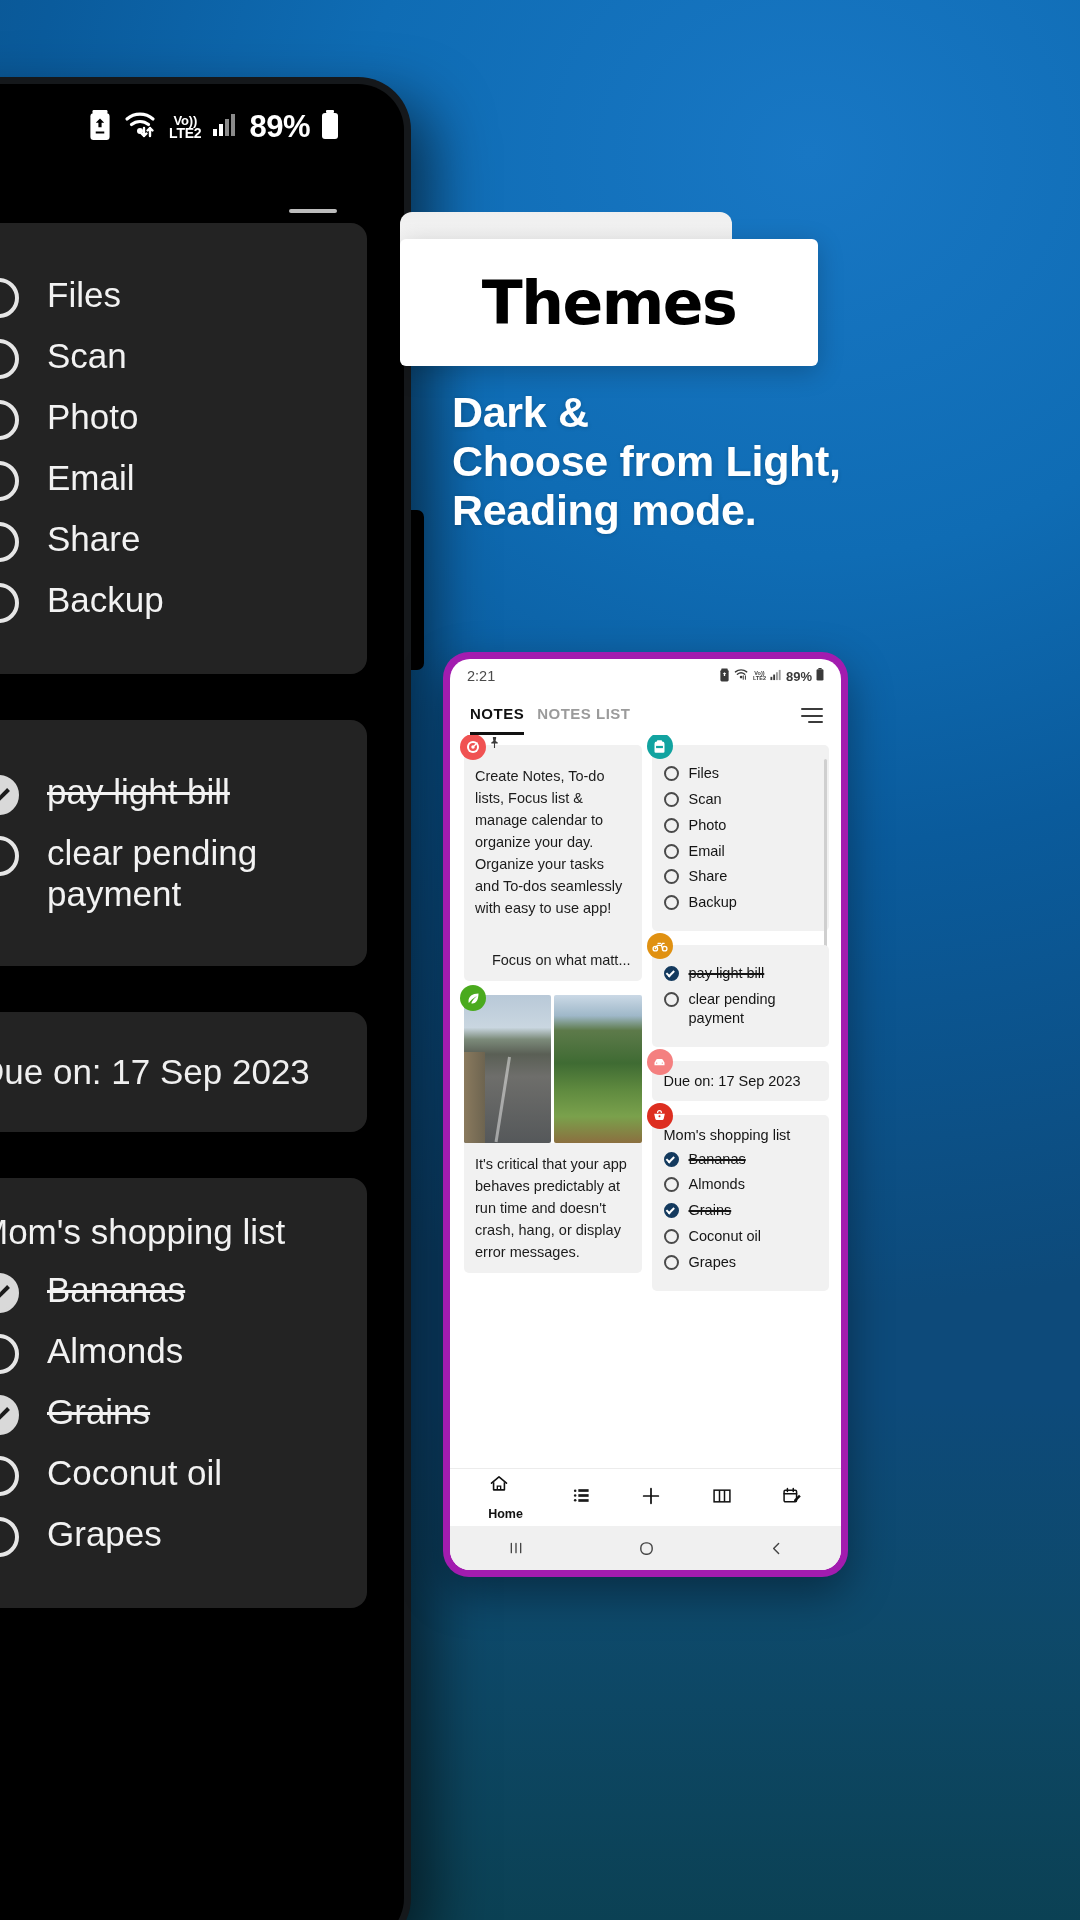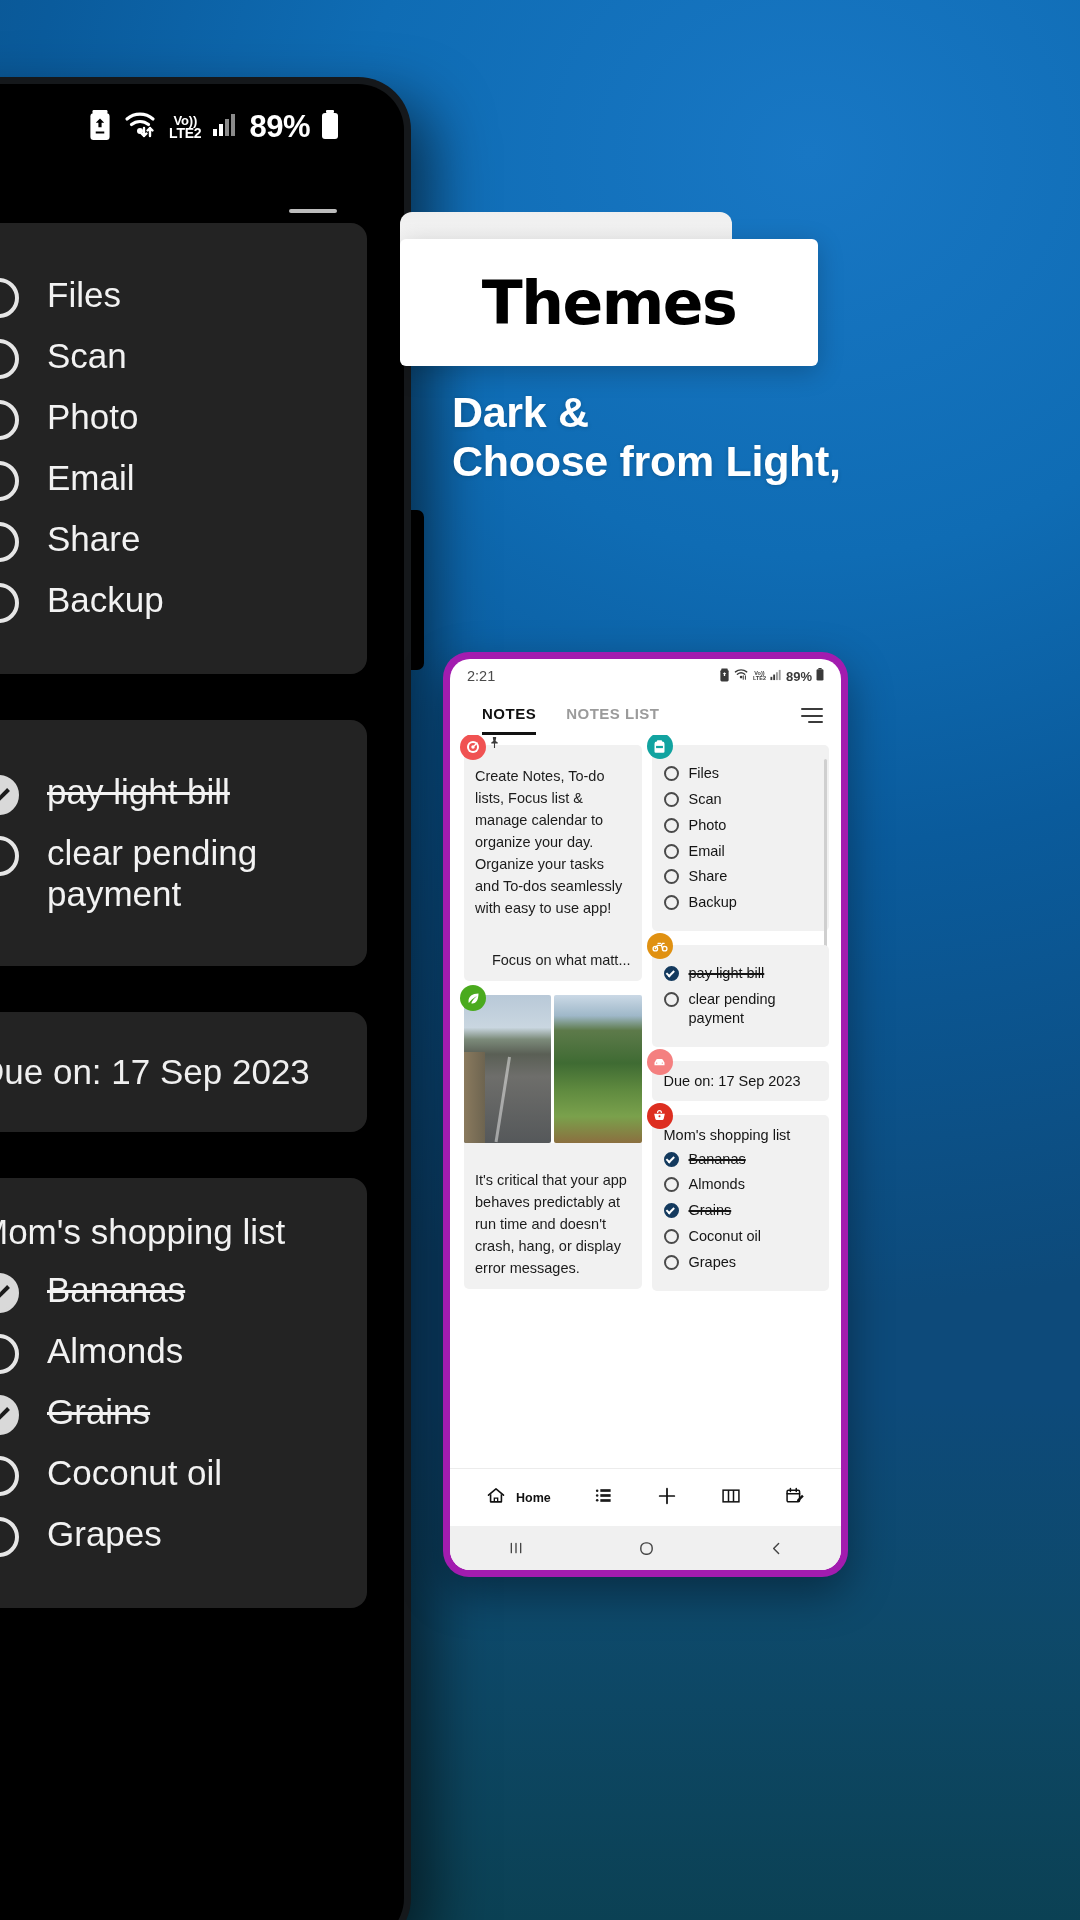--- a/index.html
+++ b/index.html
@@ -152,24 +152,23 @@
     display:flex; align-items:center; justify-content:space-between;
     padding:0 17px;
     font-size:14.5px; color:#4a4a4a;
   }
   .pr-status-right{ display:flex; align-items:center; gap:4px; color:#3a3a3a; }
   .pr-pct{ font-size:13px; font-weight:600; }
   .volte-sm{ display:flex; flex-direction:column; align-items:center; line-height:.85; font-size:5.5px; font-weight:700; }
 
   .pr-tabs{
     flex:none;
-    display:flex; align-items:flex-end; gap:30px;
+    display:flex; align-items:flex-end; gap:13px;
     padding:12px 20px 0 20px;
     position:relative;
-    margin-left:12px;
   }
   .pr-tab{
     font-size:15px; font-weight:700; letter-spacing:.5px;
     color:#9b9b9b; padding-bottom:10px;
     border-bottom:3px solid transparent;
     cursor:pointer;
   }
   .pr-tab.active{ color:#111; border-bottom-color:#111; }
   .pr-menu{
     position:absolute; right:18px; bottom:12px;
@@ -263,21 +262,21 @@
     width:3px; height:230px; border-radius:2px; background:#cfcfcf;
   }
 
   .pr-bottomnav{
     flex:none; height:58px;
     border-top:1px solid #ececec;
     background:#fff;
     display:flex; align-items:center; justify-content:space-around;
     padding:0 14px;
   }
-  .bn{ display:flex; flex-direction:row; align-items:center; gap:9px; cursor:pointer; }
+  .bn{ display:flex; flex-direction:column; align-items:flex-start; gap:9px; cursor:pointer; }
   .bn-lbl{ font-size:12.5px; font-weight:700; color:#111; }
 
   .pr-sysnav{
     flex:none; height:44px;
     background:#f0f0f0;
     display:flex; align-items:center; justify-content:space-around;
     color:#444;
   }
   .sysnav-item{ cursor:pointer; display:flex; align-items:center; justify-content:center; }
 
@@ -427,20 +426,21 @@
   </div>
 </div>
 
 <div class="paper-back"></div>
 <div class="title-card">
   <h1>Themes</h1>
 </div>
 <div class="subhead">
   <div>Dark &amp;</div>
   <div>Choose from Light,</div>
+  <div>Reading mode.</div>
 </div>
 
 <div class="phone-right">
   <div class="pr-screen">
 
     <div class="pr-status">
       <span>2:21</span>
       <span class="pr-status-right">
         <span>
           <svg width="11" height="14" viewBox="0 0 24 30">
@@ -515,21 +515,21 @@
           <div class="nc-badge" style="background:#4aaa1e;left:-4px;top:-10px">
             <svg width="15" height="15" viewBox="0 0 24 24">
                 <path d="M20 4C10 4 4 9 4 16c0 2 .7 3.3.7 3.3S9 12 18 8c0 0-6 4-9.6 11.5C13 21 20 18 20 4z" fill="#fff"></path>
               </svg>
           </div>
           <div class="nc-imgs">
             <div class="nc-img img-road"></div>
             <div class="nc-img img-hills"></div>
           </div>
           <div style="background:#f1f1f1;padding:10px 11px;border-radius:0 0 5px 5px">
-            <div class="nc-text" style="margin-top:16px">It's critical that your app behaves predictably at run time and doesn't crash, hang, or display error messages.</div>
+            <div class="nc-text" style="margin-top:0">It's critical that your app behaves predictably at run time and doesn't crash, hang, or display error messages.</div>
           </div>
         </div>
 
       </div>
 
       <div class="pr-col">
 
         <div class="r-card">
           <div class="r-badge" style="background:#12a3a0">
             <svg width="15" height="15" viewBox="0 0 24 24">

